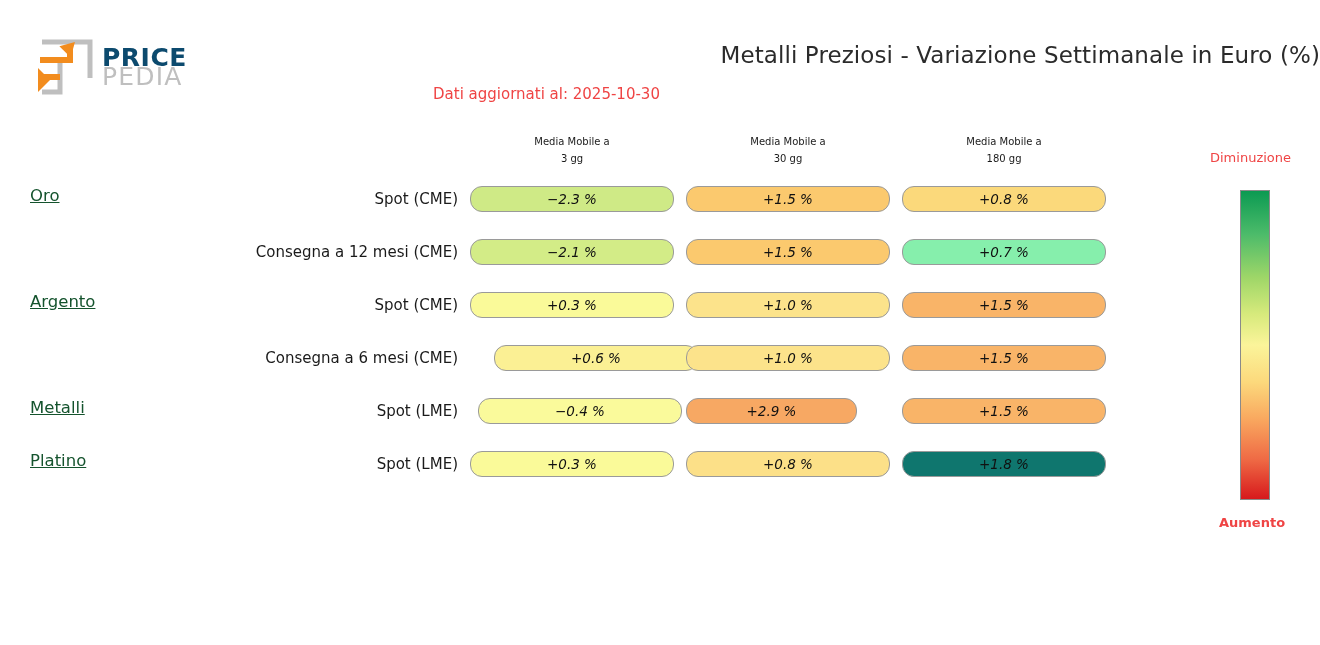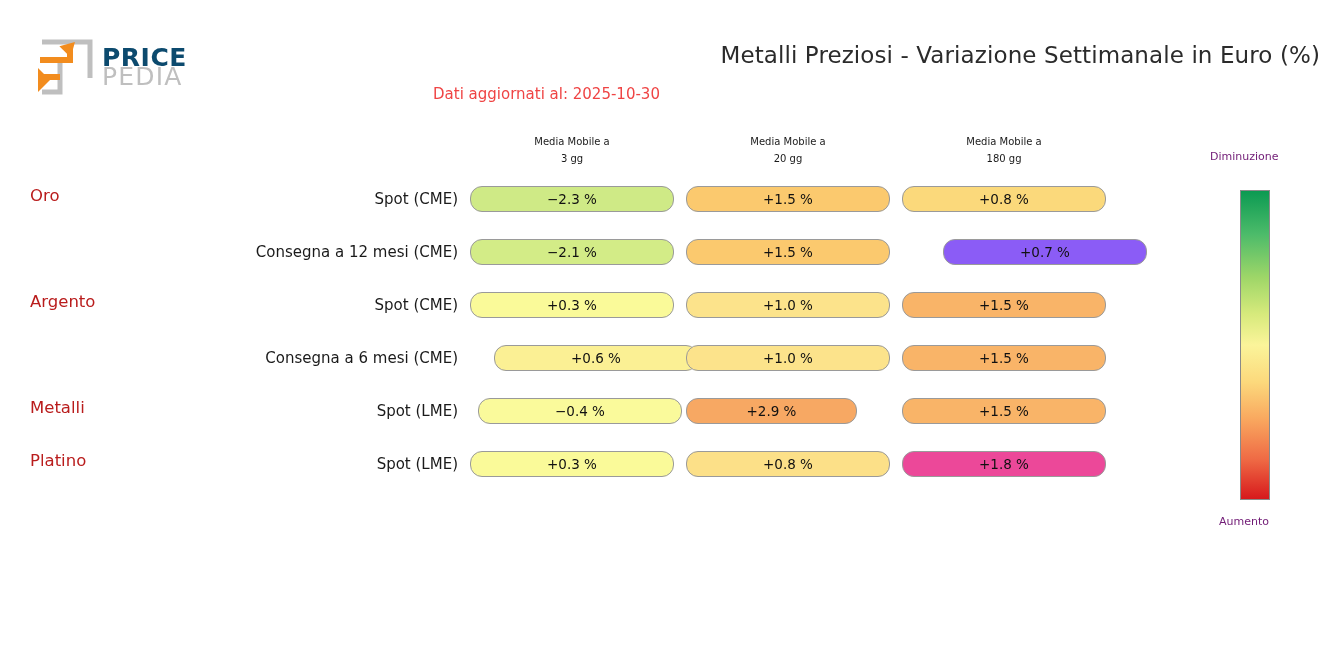--- a/index.html
+++ b/index.html
@@ -65,21 +65,22 @@
     font-size: 10px;
     line-height: 17px;
     color: #1a1a1a;
     top: 3px;
   }
   .rows { position: relative; }
   .grp-label {
     position: absolute;
     left: 30px;
     font-size: 16.5px;
-    color: #b91c1c;
+    color: #14532d;
+    text-decoration: underline;
   }
   .row {
     position: relative;
     height: 53px;
   }
   .row-label {
     position: absolute;
     right: 722px;
     top: 12px;
     font-size: 15px;
@@ -89,36 +90,37 @@
   .cell {
     position: absolute;
     height: 26px;
     top: 8px;
     border: 1px solid #9a9a9a;
     border-radius: 12px;
     font-size: 13.5px;
     line-height: 24px;
     text-align: center;
     color: #111;
+    font-style: italic;
   }
 
   
   .cbar-wrap {
     position: absolute;
     left: 1210px;
     top: 150px;
   }
   .cbar-label {
     position: absolute;
-    font-size: 11px;
-    color: #701a75;
+    font-size: 13px;
+    color: #ef4444;
     white-space: nowrap;
   }
   .cbar-top { top: 0px; left: 0px; }
-  .cbar-bottom { top: 365px; left: 9px; }
+  .cbar-bottom { top: 365px; left: 9px; font-weight: bold; }
   .cbar {
     position: absolute;
     left: 30px;
     top: 40px;
     width: 30px;
     height: 310px;
     border: 1px solid #8a8a8a;
     background: linear-gradient(to bottom,
       #0b9a52 0%,
       #4cbb6a 14%,
@@ -148,35 +150,35 @@
   <div style="position:absolute;left:72px;top:4px;font-size:25px;font-weight:bold;letter-spacing:.5px;color:#0c4a6e;margin-top:9px;">PRICE</div>
   <div style="position:absolute;left:72px;top:32px;font-size:25px;letter-spacing:1.2px;color:#BFBFBF;">PEDIA</div>
 </div>
 
 <div class="title">Metalli Preziosi - Variazione Settimanale in Euro (%)</div>
 <div class="subtitle">Dati aggiornati al: 2025-10-30</div>
 
 <div class="matrix">
   <div class="col-headers" id="col-headers">
       <div class="col-header" style="left: 470px; width: 204px;"><span>Media Mobile a</span><br><span>3 gg</span></div>
-      <div class="col-header" style="left: 686px; width: 204px;"><span>Media Mobile a</span><br><span>20 gg</span></div>
+      <div class="col-header" style="left: 686px; width: 204px;"><span>Media Mobile a</span><br><span>30 gg</span></div>
       <div class="col-header" style="left: 902px; width: 204px;"><span>Media Mobile a</span><br><span>180 gg</span></div>
     </div>
   <div class="rows" id="rows">
       <div class="row">
         <div class="row-label">Spot (CME)</div>
         <div class="cell" style="left: 470px; width: 204px; background: rgb(207, 234, 134);">−2.3 %</div>
         <div class="cell" style="left: 686px; width: 204px; background: rgb(251, 201, 110);">+1.5 %</div>
         <div class="cell" style="left: 902px; width: 204px; background: rgb(251, 217, 123);">+0.8 %</div>
       </div>
       <div class="row">
         <div class="row-label">Consegna a 12 mesi (CME)</div>
         <div class="cell" style="left: 470px; width: 204px; background: rgb(211, 236, 135);">−2.1 %</div>
         <div class="cell" style="left: 686px; width: 204px; background: rgb(251, 201, 110);">+1.5 %</div>
-        <div class="cell" style="left: 902px; width: 204px; background: #8b5cf6; margin-left: 41px;">+0.7 %</div>
+        <div class="cell" style="left: 902px; width: 204px; background: #86efac;">+0.7 %</div>
       </div>
       <div class="row">
         <div class="row-label">Spot (CME)</div>
         <div class="cell" style="left: 470px; width: 204px; background: rgb(250, 250, 153);">+0.3 %</div>
         <div class="cell" style="left: 686px; width: 204px; background: rgb(252, 227, 139);">+1.0 %</div>
         <div class="cell" style="left: 902px; width: 204px; background: rgb(249, 180, 104);">+1.5 %</div>
       </div>
       <div class="row">
         <div class="row-label">Consegna a 6 mesi (CME)</div>
         <div class="cell" style="left: 494px; width: 204px; background: rgb(251, 240, 148);">+0.6 %</div>
@@ -186,21 +188,21 @@
       <div class="row">
         <div class="row-label">Spot (LME)</div>
         <div class="cell" style="left: 478px; width: 204px; background: rgb(250, 250, 155);">−0.4 %</div>
         <div class="cell" style="left: 686px; width: 171px; background: rgb(247, 168, 99);">+2.9 %</div>
         <div class="cell" style="left: 902px; width: 204px; background: rgb(249, 180, 104);">+1.5 %</div>
       </div>
       <div class="row">
         <div class="row-label">Spot (LME)</div>
         <div class="cell" style="left: 470px; width: 204px; background: rgb(250, 250, 153);">+0.3 %</div>
         <div class="cell" style="left: 686px; width: 204px; background: rgb(252, 224, 136);">+0.8 %</div>
-        <div class="cell" style="left: 902px; width: 204px; background: #ec4899;">+1.8 %</div>
+        <div class="cell" style="left: 902px; width: 204px; background: #0f766e;">+1.8 %</div>
       </div>
       <div class="grp-label" style="top: 8px;">Oro</div>
       <div class="grp-label" style="top: 114px;">Argento</div>
       <div class="grp-label" style="top: 220px;">Metalli</div>
       <div class="grp-label" style="top: 273px;">Platino</div>
     </div>
 </div>
 
 <div class="cbar-wrap">
   <div class="cbar-label cbar-top">Diminuzione</div>

